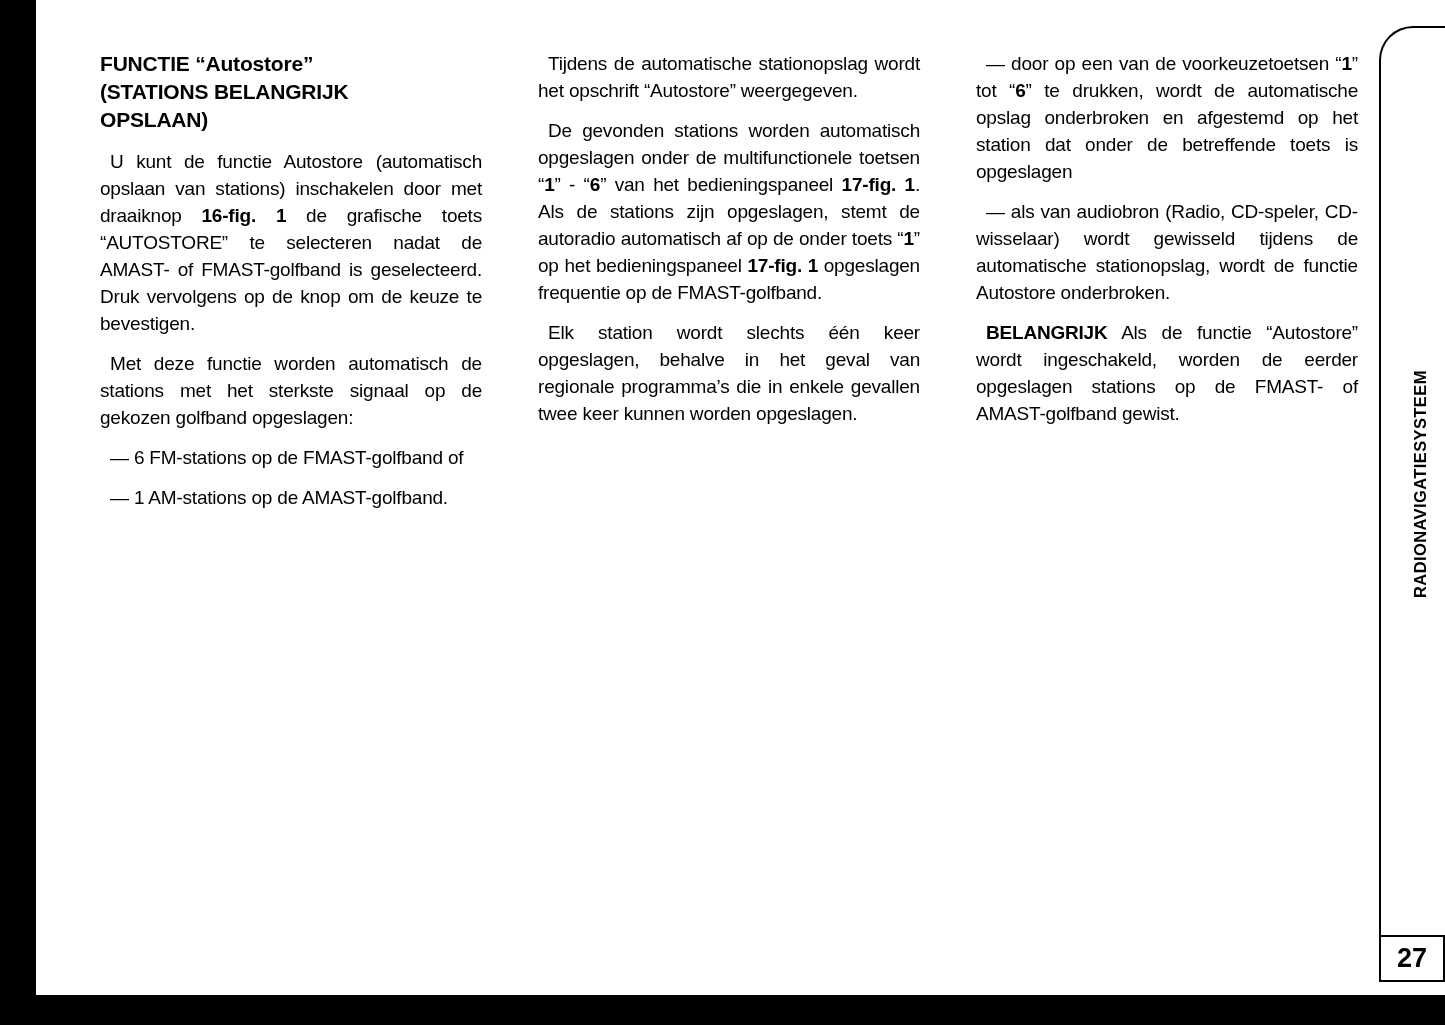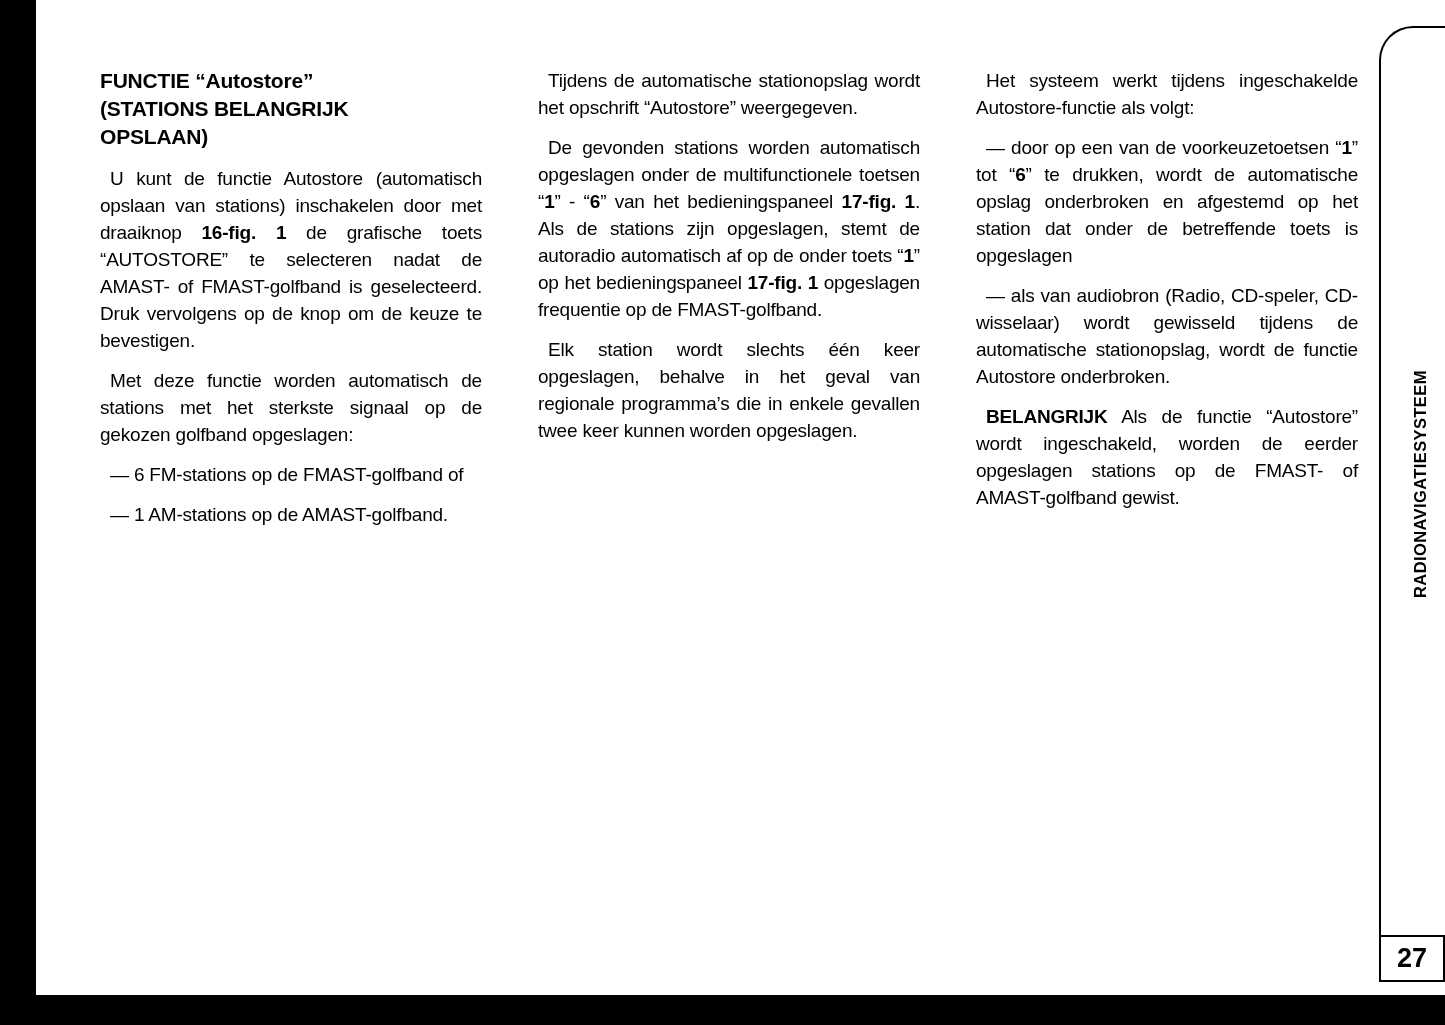--- a/index.html
+++ b/index.html
@@ -23,21 +23,21 @@
     font-weight: bold; font-size: 16.5px; letter-spacing: 0.4px;
     white-space: nowrap;
   }
   .page-num-box {
     position: absolute; right: 0; top: 935px; width: 66px; height: 47px;
     border: 2.5px solid #000; box-sizing: border-box; background: #fff;
     display: flex; align-items: center; justify-content: center;
   }
   .page-num-box span { font-weight: bold; font-size: 27px; }
 
-  .content { position: absolute; left: 100px; top: 67px; display: flex; gap: 56px; }
+  .content { position: absolute; left: 100px; top: 50px; display: flex; gap: 56px; }
   .col {
     width: 382px; text-align: justify;
     font-size: 19px; line-height: 27px; letter-spacing: -0.2px;
   }
   h2 {
     font-size: 21px; line-height: 28px; margin: 0 0 14px 0;
     letter-spacing: -0.2px; font-weight: bold;
   }
   p { margin: 0 0 13px 0; text-indent: 10px; }
   .b { font-weight: bold; }
@@ -71,20 +71,19 @@
       <p><span>— 1 AM-stations op de AMAST-golfband.</span></p>
     </div>
 
     <div class="col">
       <p><span>Tijdens de automatische stationopslag wordt het opschrift “Autostore” weergegeven.</span></p>
       <p><span>De gevonden stations worden automatisch opgeslagen onder de multifunctionele toetsen “</span><span class="b">1</span><span>” - “</span><span class="b">6</span><span>” van het bedieningspaneel </span><span class="b">17-fig. 1</span><span>. Als de stations zijn opgeslagen, stemt de autoradio automatisch af op de onder toets “</span><span class="b">1</span><span>” op het bedieningspaneel </span><span class="b">17-fig. 1</span><span> opgeslagen frequentie op de FMAST-golfband.</span></p>
       <p><span>Elk station wordt slechts één keer opgeslagen, behalve in het geval van regionale programma’s die in enkele gevallen twee keer kunnen worden opgeslagen.</span></p>
     </div>
 
     <div class="col">
-      <p><span>Het systeem werkt tijdens ingeschakelde Autostore-functie als volgt:</span></p>
       <p><span>— door op een van de voorkeuzetoetsen “</span><span class="b">1</span><span>” tot “</span><span class="b">6</span><span>” te drukken, wordt de automatische opslag onderbroken en afgestemd op het station dat onder de betreffende toets is opgeslagen</span></p>
       <p><span>— als van audiobron (Radio, CD-speler, CD-wisselaar) wordt gewisseld tijdens de automatische stationopslag, wordt de functie Autostore onderbroken.</span></p>
       <p><span class="b">BELANGRIJK</span><span> Als de functie “Autostore” wordt ingeschakeld, worden de eerder opgeslagen stations op de FMAST- of AMAST-golfband gewist.</span></p>
     </div>
 
   </div>
 </div>
 
 </body></html>

